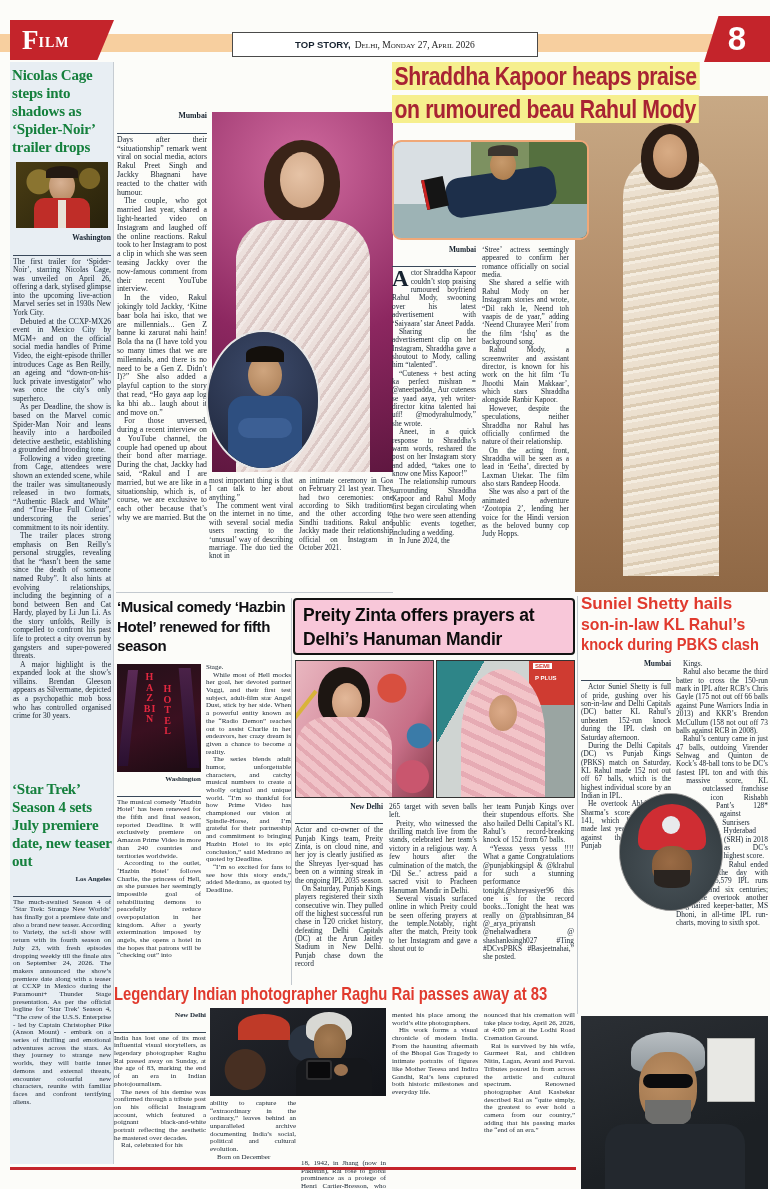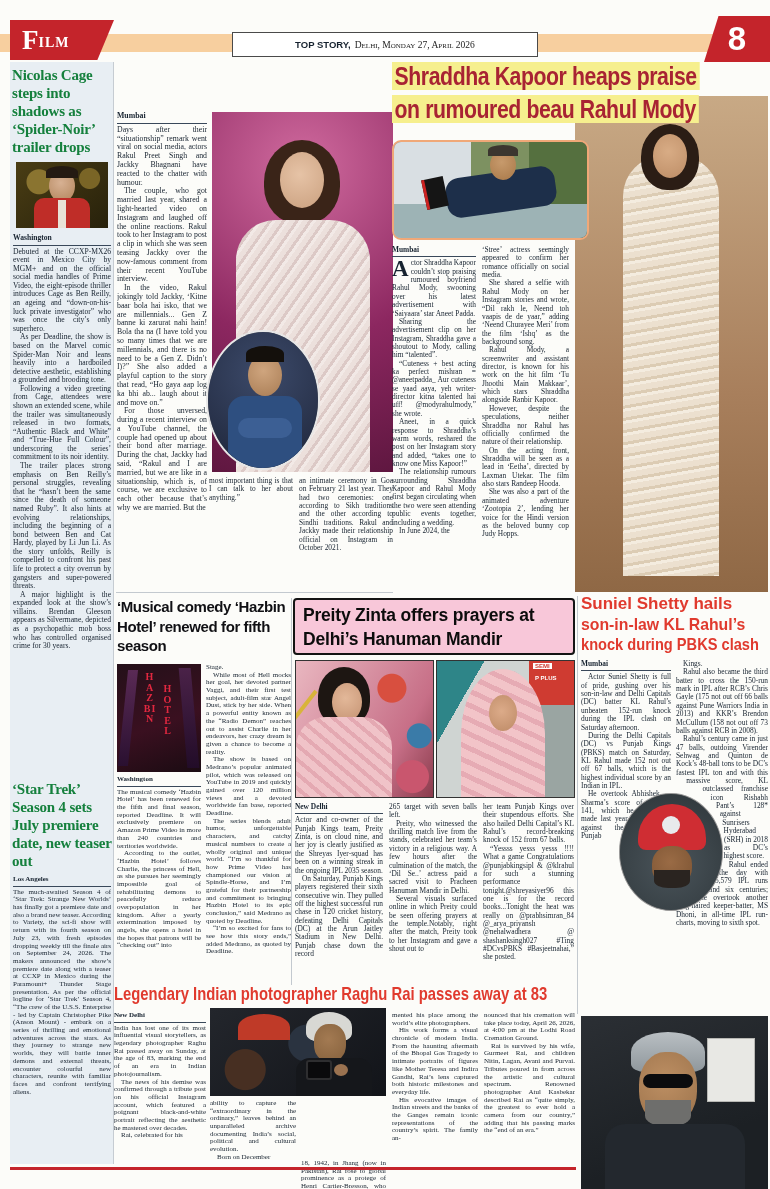--- a/index.html
+++ b/index.html
@@ -13,21 +13,21 @@
 .film-ilm{font-size:14px;font-weight:bold;letter-spacing:1px;margin-top:6px}
 .topstory{left:232px;top:32px;width:306px;height:25px;background:#fff;border:1.5px solid #4a4a4a;display:flex;align-items:center;justify-content:center;gap:4px;z-index:4}
 .topstory .lbl{font-family:"Liberation Sans",sans-serif;font-weight:bold;font-size:9.5px}
 .topstory .dt{font-size:9.5px;font-variant:small-caps;color:#222}
 .pagenum{left:704px;top:16px;width:66px;height:46px;background:#c4242b;clip-path:polygon(22% 0,100% 0,100% 100%,0 100%);color:#fff;display:flex;align-items:center;justify-content:center;font-family:"Liberation Sans",sans-serif;font-weight:bold;font-size:33px;z-index:4}
 
 .txt{font-size:7.4px;line-height:1.13;text-align:justify;overflow:hidden}
 .t7{font-size:7px;line-height:1.1}
 .txt p{margin:0}
 .txt p:not(:first-child){text-indent:7px}
-.dateline{display:block;text-align:left;font-weight:bold;border-bottom:1px solid #39485a;padding-bottom:2px;margin-bottom:2px}
+.dateline{display:block;text-align:right;font-weight:bold;border-bottom:1px solid #39485a;padding-bottom:12px;margin-bottom:2px}
 .dc .plist p:first-child::first-letter{float:left;font-size:23px;line-height:.82;padding:1px 2px 0 0;font-weight:bold}
 .col{position:absolute;overflow:hidden}
 
 .h-left{font-family:Liberation Serif, serif;font-weight:bold;font-size:15px;line-height:1.2;color:#15803d;letter-spacing:-.2px}
 .h-rakul{font-family:"Liberation Sans",sans-serif;font-weight:bold;font-size:18.5px;line-height:1.22;color:#0e0e12}
 .h-shr{font-family:"Liberation Sans",sans-serif;font-weight:800;font-size:25px;line-height:1.3;color:#a82333;letter-spacing:-.5px}
 .h-shr .hl{background:#f6ef8e;padding:0 3px}
 .h-hz{font-family:"Liberation Sans",sans-serif;font-weight:bold;font-size:15px;line-height:1.3;color:#101014;letter-spacing:-.4px}
 .h-pink{font-family:"Liberation Sans",sans-serif;font-weight:800;font-size:17.5px;line-height:1.35;color:#0c0c0c;letter-spacing:-.2px}
 .h-su,.h-rg{font-family:"Liberation Sans",sans-serif;font-weight:bold;color:#e03a2e}
@@ -70,20 +70,21 @@
   <div class="ph" style="left:16px;top:162px;width:92px;height:66px">
     <div style="inset:0;background:radial-gradient(circle at 25% 30%,#8a7430 0 12px,transparent 13px),radial-gradient(circle at 80% 25%,#7a6526 0 10px,transparent 11px),linear-gradient(140deg,#4a3d14,#27210b)"></div>
     <div style="left:33px;top:8px;width:26px;height:32px;border-radius:50%;background:radial-gradient(circle at 45% 40%,#d7b193,#b08258)"></div>
     <div style="left:30px;top:4px;width:32px;height:12px;border-radius:50% 50% 0 0;background:#241a12"></div>
     <div style="left:18px;top:36px;width:56px;height:30px;border-radius:10px 10px 0 0;background:#bf2d28"></div>
     <div style="left:42px;top:38px;width:8px;height:28px;background:#e8e2d6"></div>
   </div>
   <div class="col txt" style="left:13px;top:234px;width:98px;height:544px;font-size:7.6px">
     <span class="dateline">Washington</span>
     <div class="plist">
+        <p>The first trailer for ‘Spider-Noir’, starring Nicolas Cage, was unveiled on April 26, offering a dark, stylised glimpse into the upcoming live-action Marvel series set in 1930s New York City.</p>
         <p>Debuted at the CCXP-MX26 event in Mexico City by MGM+ and on the official social media handles of Prime Video, the eight-episode thriller introduces Cage as Ben Reilly, an ageing and “down-on-his-luck private investigator” who was once the city’s only superhero.</p>
         <p>As per Deadline, the show is based on the Marvel comic Spider-Man Noir and leans heavily into a hardboiled detective aesthetic, establishing a grounded and brooding tone.</p>
         <p>Following a video greeting from Cage, attendees were shown an extended scene, while the trailer was simultaneously released in two formats, “Authentic Black and White” and “True-Hue Full Colour”, underscoring the series’ commitment to its noir identity.</p>
         <p>The trailer places strong emphasis on Ben Reilly’s personal struggles, revealing that he “hasn’t been the same since the death of someone named Ruby”. It also hints at evolving relationships, including the beginning of a bond between Ben and Cat Hardy, played by Li Jun Li. As the story unfolds, Reilly is compelled to confront his past life to protect a city overrun by gangsters and super-powered threats.</p>
         <p>A major highlight is the expanded look at the show’s villains. Brendan Gleeson appears as Silvermane, depicted as a psychopathic mob boss who has controlled organised crime for 30 years.</p>
       </div>
   </div>
 
   <h2 class="col h-left" style="left:12px;top:780px;width:100px">‘Star Trek’ Season 4 sets July premiere date, new teaser out</h2>
   <div class="col txt t7" style="left:13px;top:876px;width:98px;height:286px">
@@ -111,20 +112,21 @@
   <div class="ph" style="left:206px;top:330px;width:114px;height:140px;border-radius:50%;border:2px solid #e7e7e7;z-index:2">
     <div style="inset:0;background:radial-gradient(circle at 50% 30%,#3c4a6a,#1d2438)"></div>
     <div style="left:40px;top:22px;width:34px;height:42px;border-radius:50%;background:radial-gradient(circle at 45% 40%,#cfa57e,#a87c54)"></div>
     <div style="left:38px;top:14px;width:38px;height:16px;border-radius:50% 50% 0 0;background:#14100c"></div>
     <div style="left:20px;top:64px;width:74px;height:76px;border-radius:16px 16px 0 0;background:#2e4f80"></div>
     <div style="left:30px;top:86px;width:54px;height:20px;border-radius:10px;background:#3c5f94"></div>
   </div>
   <div class="col txt" style="left:209px;top:477px;width:84px;height:128px">
     <div class="plist">
         <p>most important thing is that I can talk to her about anything.”</p>
+        <p>The comment went viral on the internet in no time, with several social media users reacting to the ‘unusual’ way of describing marriage. The duo tied the knot in</p>
       </div>
   </div>
   <div class="col txt" style="left:299px;top:477px;width:94px;height:128px">
     <div class="plist">
         <p>an intimate ceremony in Goa on February 21 last year. They had two ceremonies: one according to Sikh traditions and the other according to Sindhi traditions. Rakul and Jackky made their relationship official on Instagram in October 2021.</p>
       </div>
   </div>
 
   <div class="ph" style="left:575px;top:96px;width:193px;height:496px">
     <div style="inset:0;background:linear-gradient(180deg,#c8a985,#a87f5c 60%,#8f6845)"></div>
@@ -179,21 +181,20 @@
     <span class="dateline">Washington</span>
     <div class="plist">
         <p>The musical comedy ‘Hazbin Hotel’ has been renewed for the fifth and final season, reported Deadline. It will exclusively premiere on Amazon Prime Video in more than 240 countries and territories worldwide.</p>
         <p>According to the outlet, ‘Hazbin Hotel’ follows Charlie, the princess of Hell, as she pursues her seemingly impossible goal of rehabilitating demons to peacefully reduce overpopulation in her kingdom. After a yearly extermination imposed by angels, she opens a hotel in the hopes that patrons will be “checking out” into</p>
       </div>
   </div>
   <div class="col txt t7" style="left:206px;top:664px;width:85px;height:320px">
     <div class="plist">
         <p>Stage.</p>
         <p>While most of Hell mocks her goal, her devoted partner Vaggi, and their first test subject, adult-film star Angel Dust, stick by her side. When a powerful entity known as the “Radio Demon” reaches out to assist Charlie in her endeavors, her crazy dream is given a chance to become a reality.</p>
-        <p>The show is based on Medrano’s popular animated pilot, which was released on YouTube in 2019 and quickly gained over 120 million views and a devoted worldwide fan base, reported Deadline.</p>
         <p>The series blends adult humor, unforgettable characters, and catchy musical numbers to create a wholly original and unique world. “I’m so thankful for how Prime Video has championed our vision at Spindle-Horse, and I’m grateful for their partnership and commitment to bringing Hazbin Hotel to its epic conclusion,” said Medrano as quoted by Deadline.</p>
         <p>“I’m so excited for fans to see how this story ends,” added Medrano, as quoted by Deadline.</p>
       </div>
   </div>
 
   <div class="vrule" style="left:291px;top:598px;height:387px"></div>
 
   <div class="abs pinkbox">
     <h2 class="h-pink">Preity Zinta offers prayers at Delhi’s Hanuman Mandir</h2>
   </div>
@@ -305,21 +306,20 @@
   </div>
   <div class="col txt t7" style="left:301px;top:1160px;width:85px;height:66px">
     <div class="plist">
         <p>18, 1942, in Jhang (now in Pakistan), Rai rose to global prominence as a protege of Henri Cartier-Bresson, who nominated him to join Magnum Photos in 1977, an achievement that ce-</p>
       </div>
   </div>
   <div class="col txt t7" style="left:392px;top:1012px;width:86px;height:154px">
     <div class="plist">
         <p>mented his place among the world’s elite photographers.</p>
         <p>His work forms a visual chronicle of modern India. From the haunting aftermath of the Bhopal Gas Tragedy to intimate portraits of figures like Mother Teresa and Indira Gandhi, Rai’s lens captured both historic milestones and everyday life.</p>
-        <p>His evocative images of Indian streets and the banks of the Ganges remain iconic representations of the country’s spirit. The family an-</p>
       </div>
   </div>
   <div class="col txt t7" style="left:484px;top:1012px;width:91px;height:154px">
     <div class="plist">
         <p>nounced that his cremation will take place today, April 26, 2026, at 4:00 pm at the Lodhi Road Cremation Ground.</p>
         <p>Rai is survived by his wife, Gurmeet Rai, and children Nitin, Lagan, Avani and Purvai. Tributes poured in from across the artistic and cultural spectrum. Renowned photographer Atul Kasbekar described Rai as “quite simply, the greatest to ever hold a camera from our country,” adding that his passing marks the “end of an era.”</p>
       </div>
   </div>
 
   <div class="red-rule"></div>

